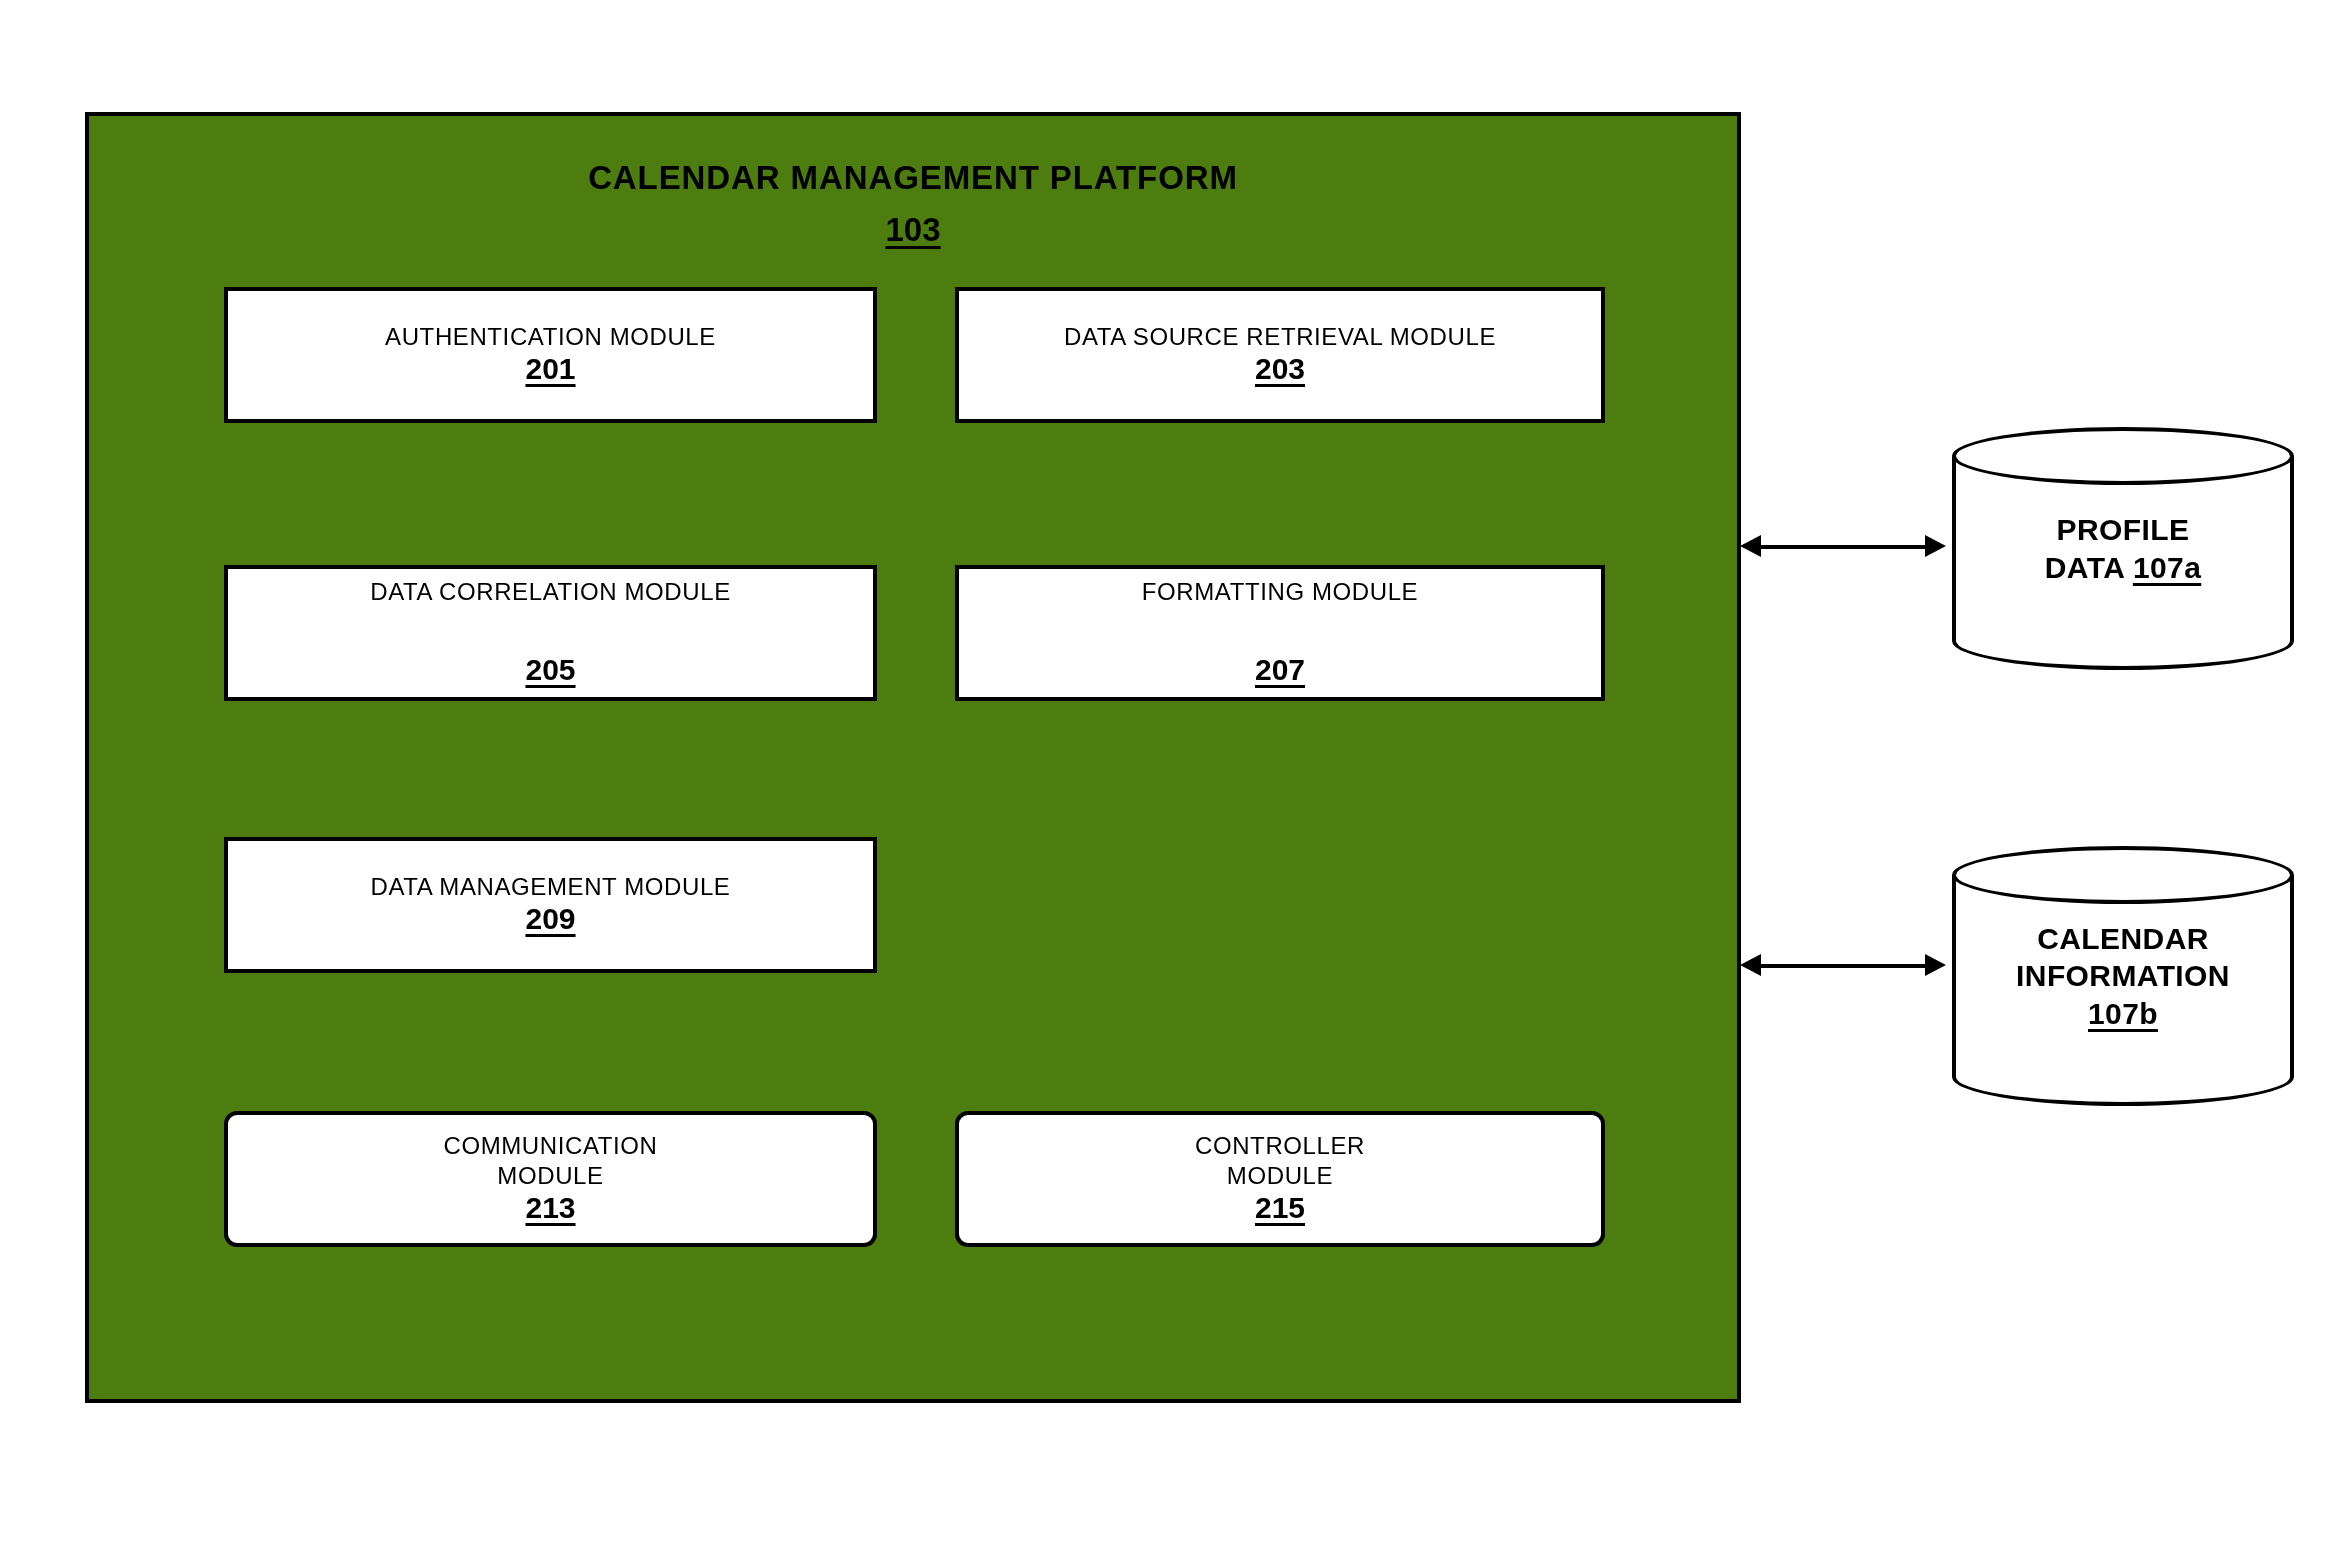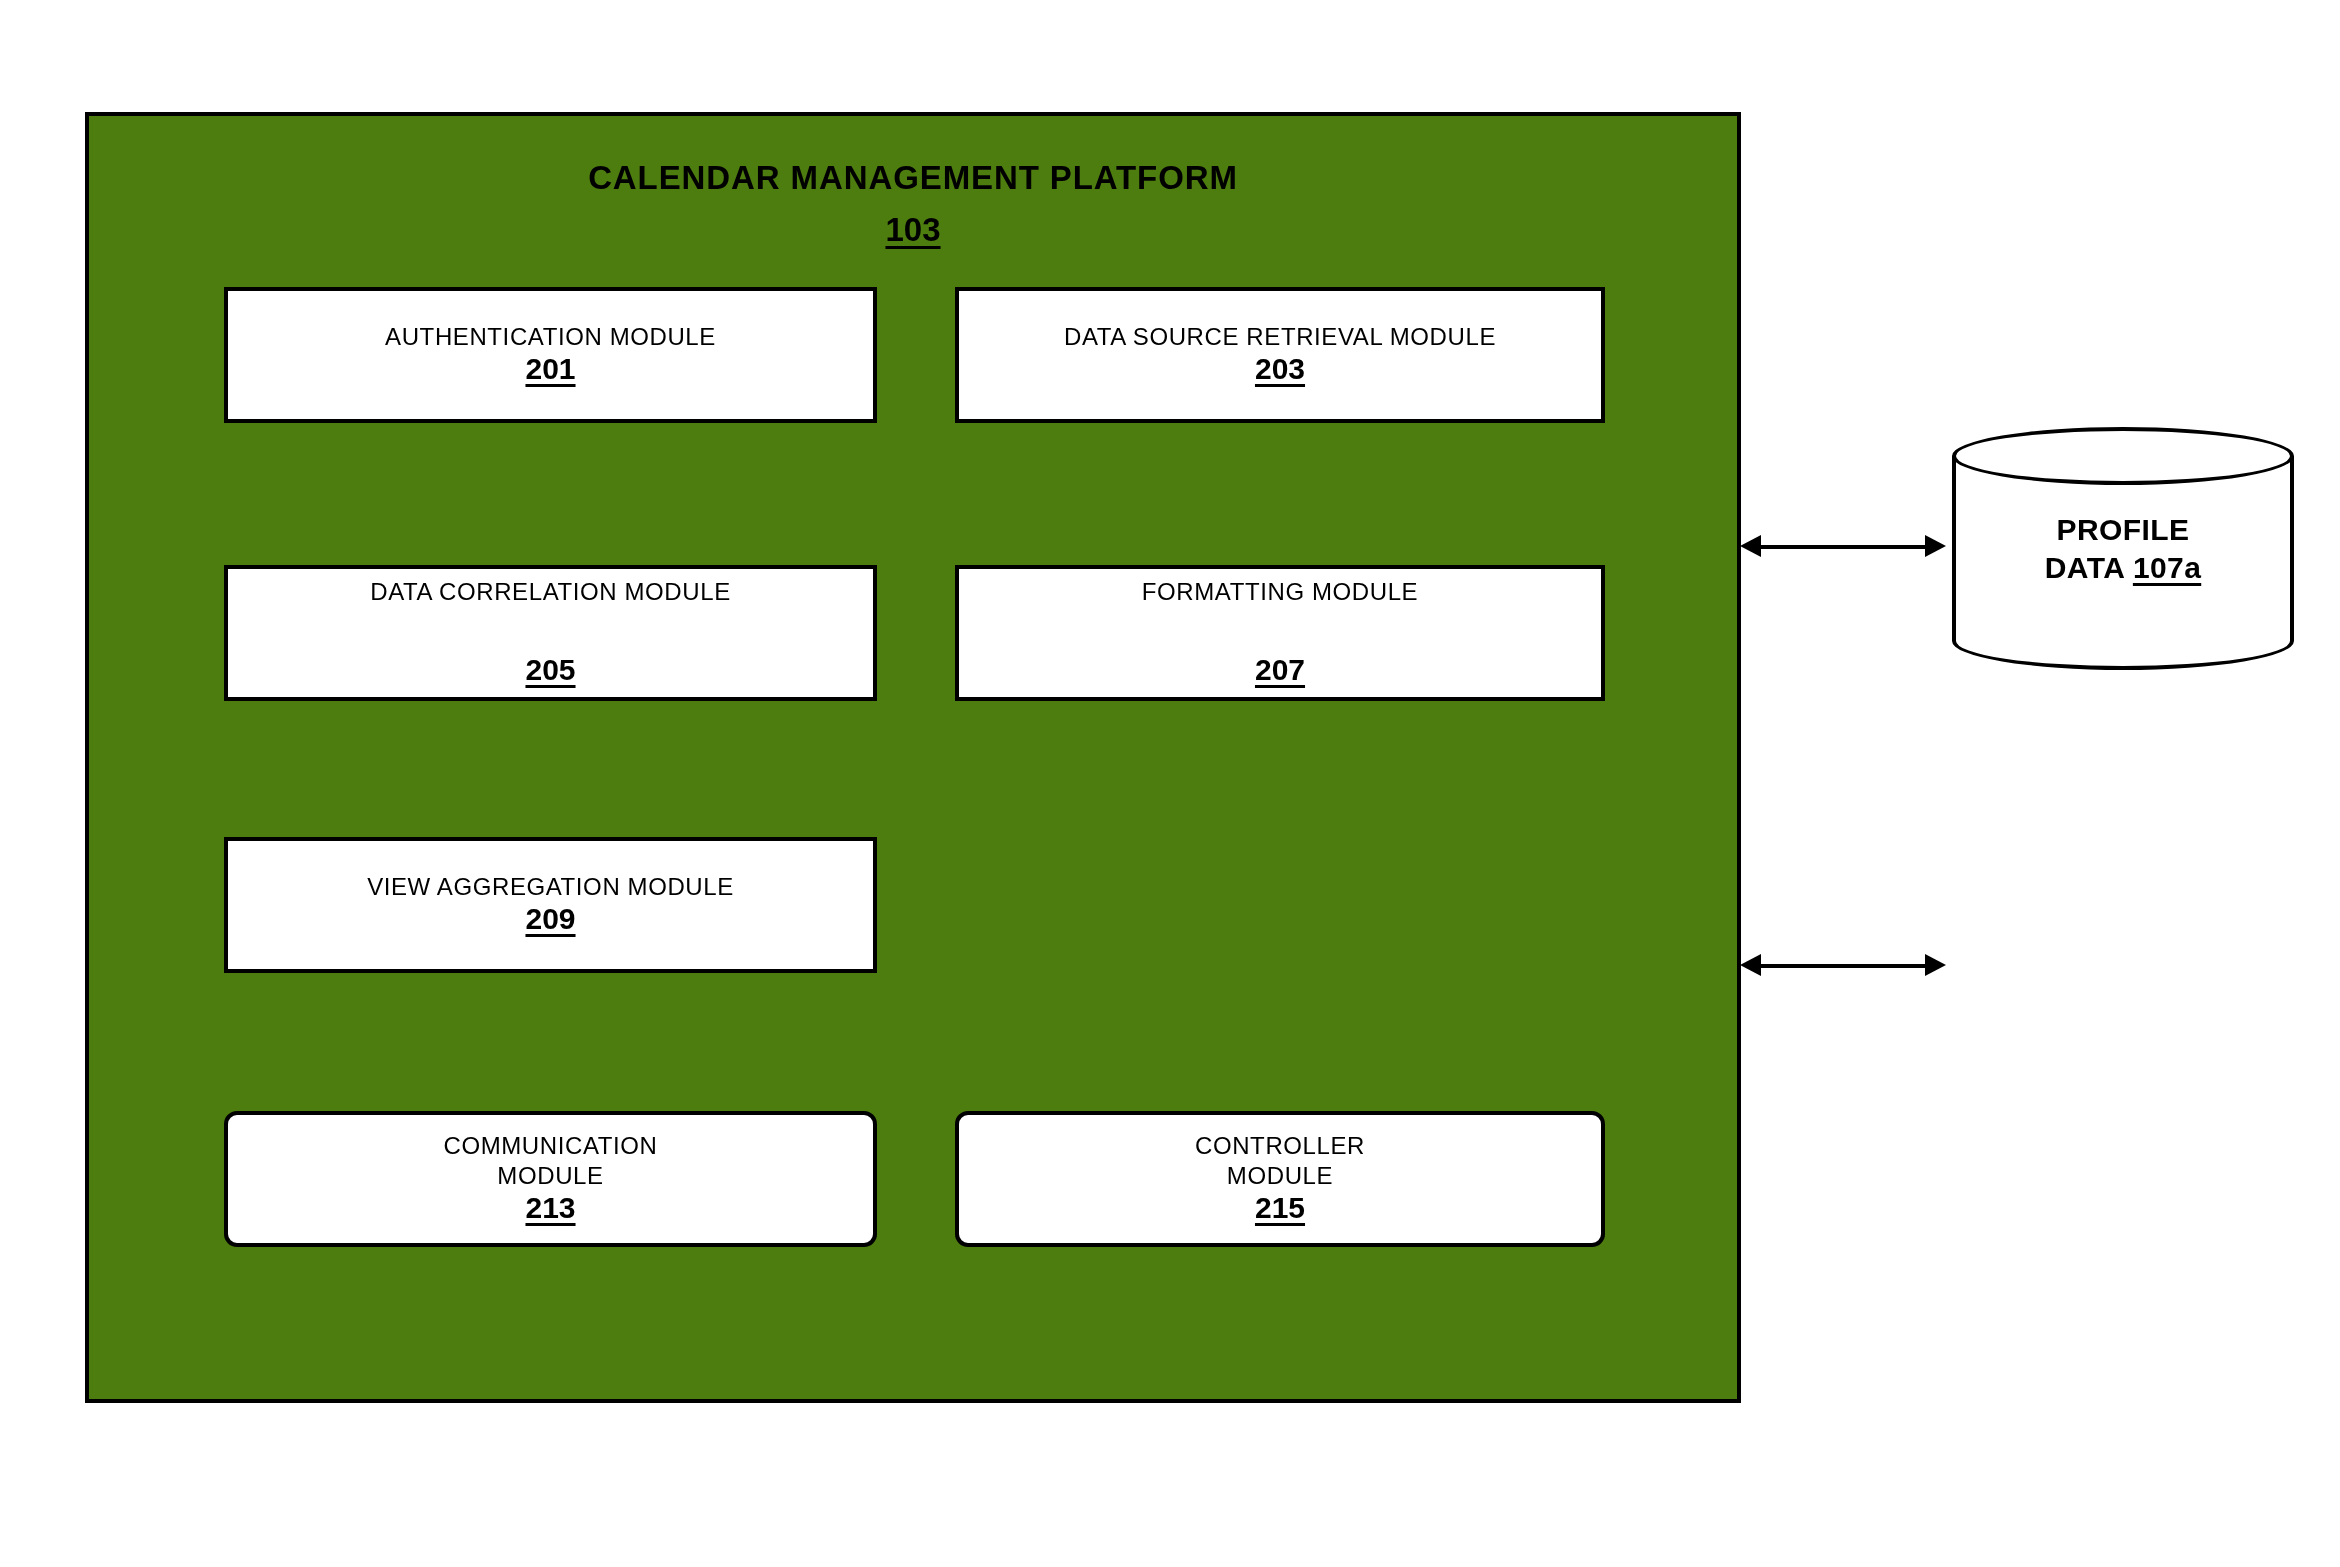--- a/index.html
+++ b/index.html
@@ -218,21 +218,21 @@
         <div class="module-label">DATA CORRELATION MODULE</div>
         <div class="module-ref">205</div>
       </div>
 
       <div class="module-box col-right row-2">
         <div class="module-label">FORMATTING MODULE</div>
         <div class="module-ref">207</div>
       </div>
 
       <div class="module-box col-left row-3">
-        <div class="module-label">VIEW AGGREGATION MODULE</div>
+        <div class="module-label">DATA MANAGEMENT MODULE</div>
         <div class="module-ref">209</div>
       </div>
 
 
       <div class="module-box col-left row-4">
         <div class="module-label">COMMUNICATION
 MODULE</div>
         <div class="module-ref">213</div>
       </div>
 
@@ -260,15 +260,25 @@
   <div class="cylinder" id="cyl-profile">
     <div class="body"></div>
     <div class="bottom-ellipse"></div>
     <div class="top-ellipse"></div>
     <div class="cyl-text">
       <div>PROFILE</div>
       <div><span>DATA </span><span class="u">107a</span></div>
     </div>
   </div>
 
+  <div class="cylinder" id="cyl-calendar">
+    <div class="body"></div>
+    <div class="bottom-ellipse"></div>
+    <div class="top-ellipse"></div>
+    <div class="cyl-text">
+      <div>CALENDAR</div>
+      <div>INFORMATION</div>
+      <div class="u">107b</div>
+    </div>
+  </div>
 
 </div>
 
 
 </body></html>

